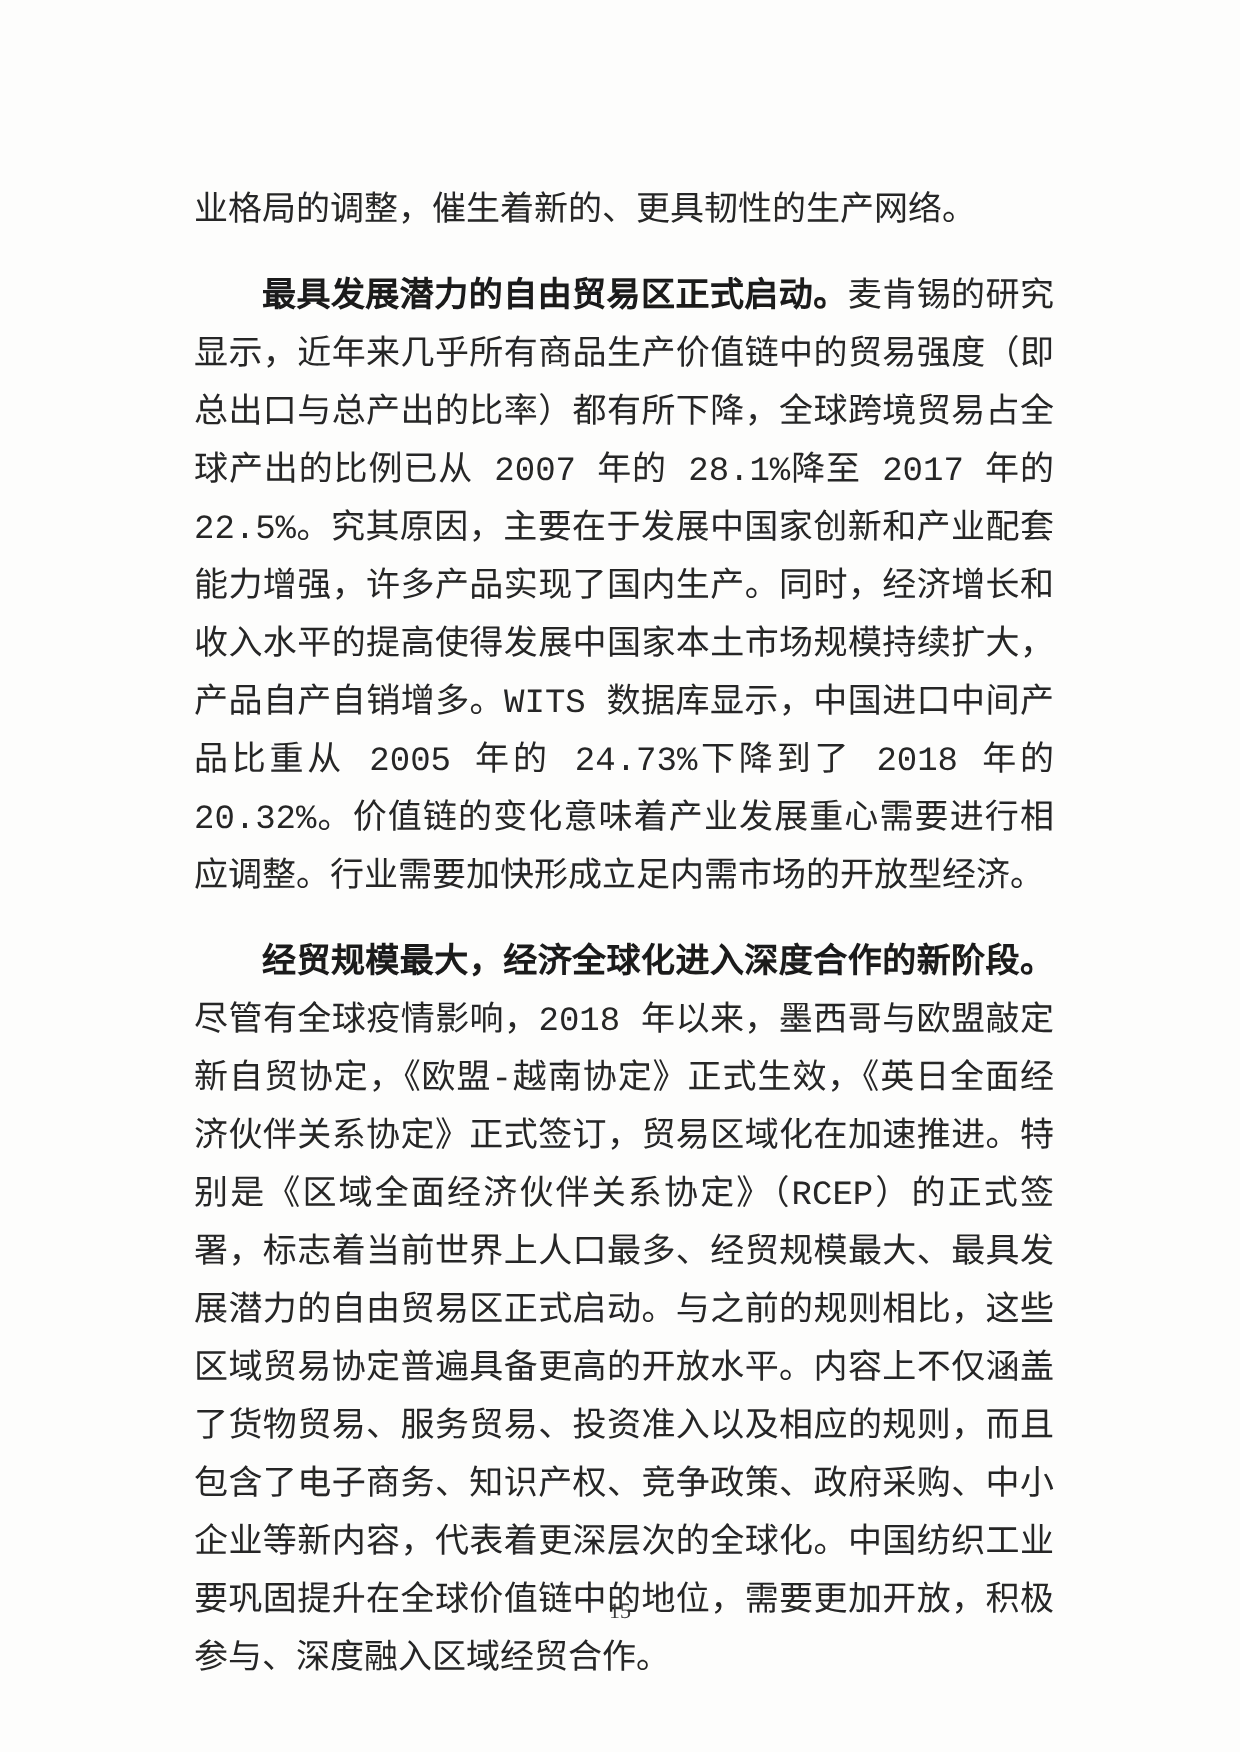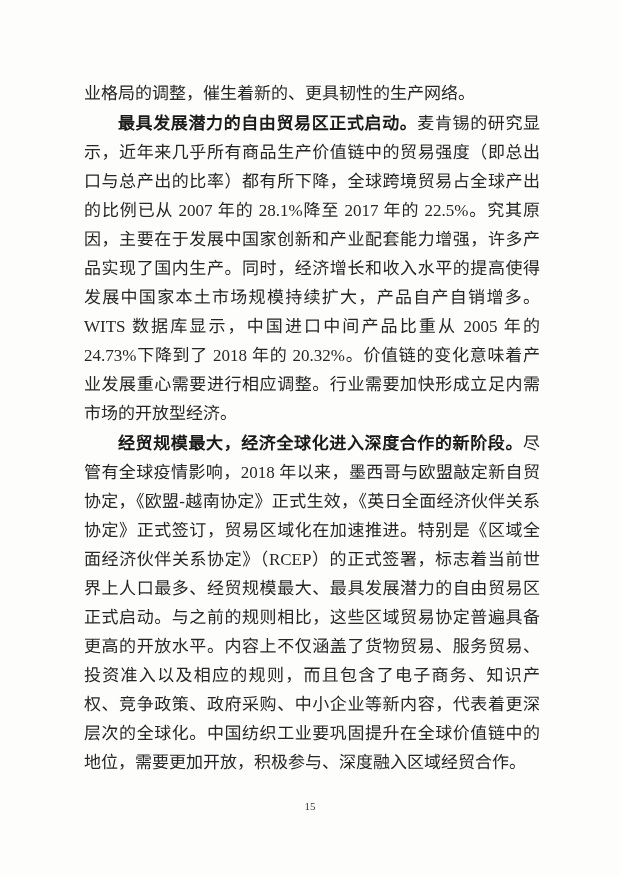--- a/index.html
+++ b/index.html
@@ -21,23 +21,24 @@
     top: 78px;
     width: 458px;
     font-size: 17px;
     line-height: 29px;
     color: #262626;
     text-align: justify;
     text-justify: inter-ideograph;
     letter-spacing: 0;
   }
   .text-block p {
-    margin: 1px;
+    margin: 14px;
     padding: 0;
     text-indent: 2em;
+    font-family: Liberation Mono, monospace;
   }
   .text-block p.no-indent {
     text-indent: 0;
   }
   .lead {
     font-weight: bold;
     color: #1b1b1b;
   }
   .page-number {
     position: absolute;

